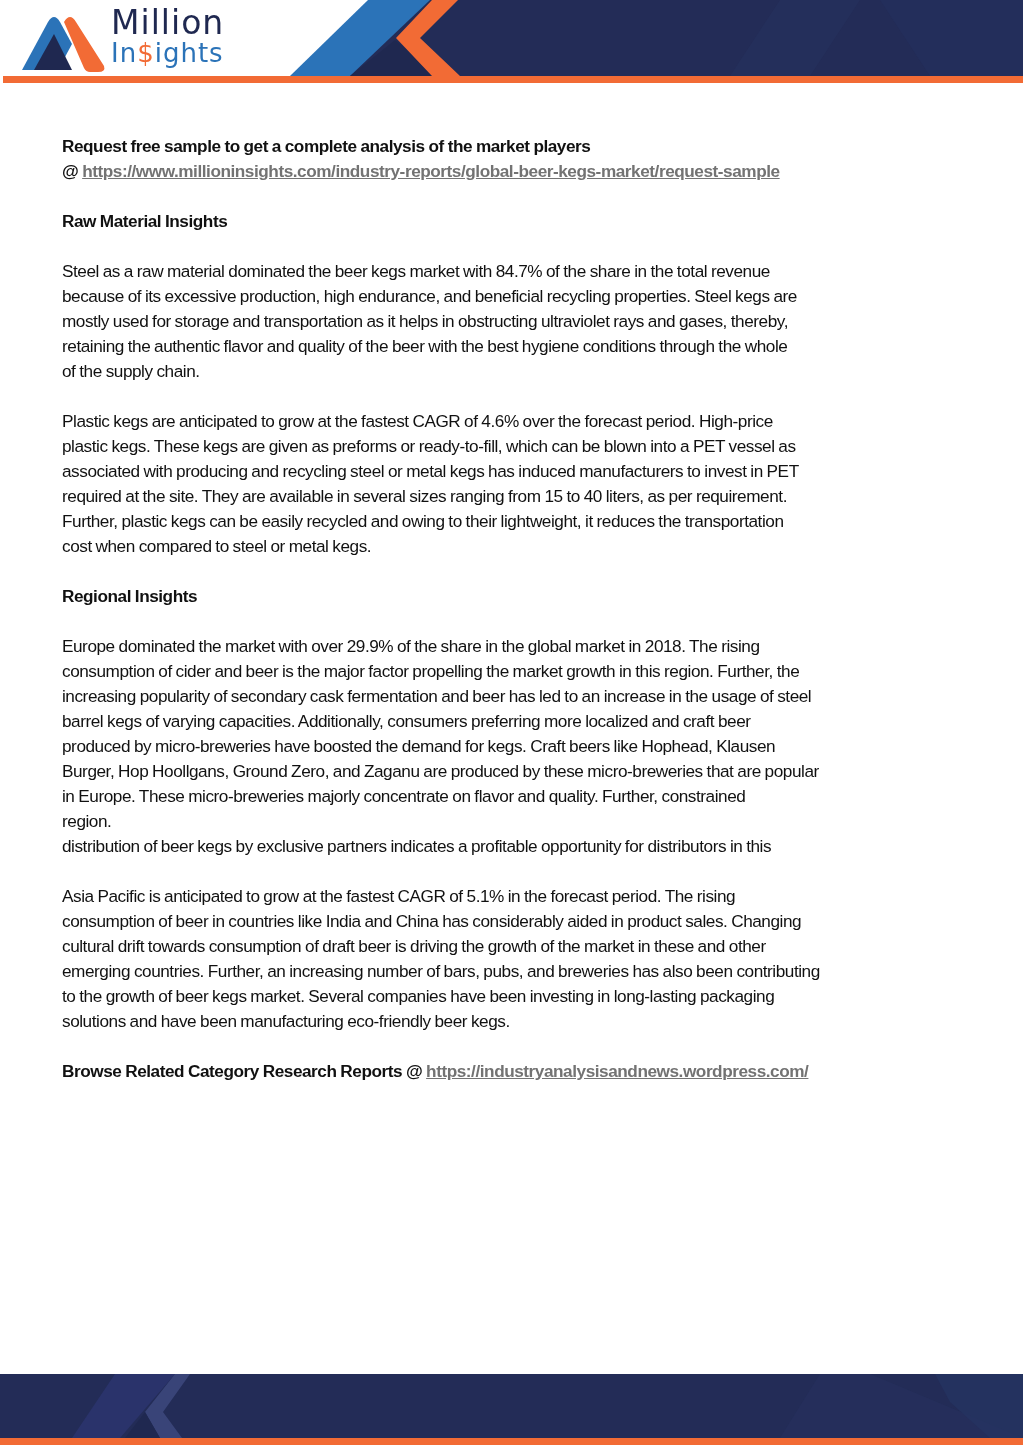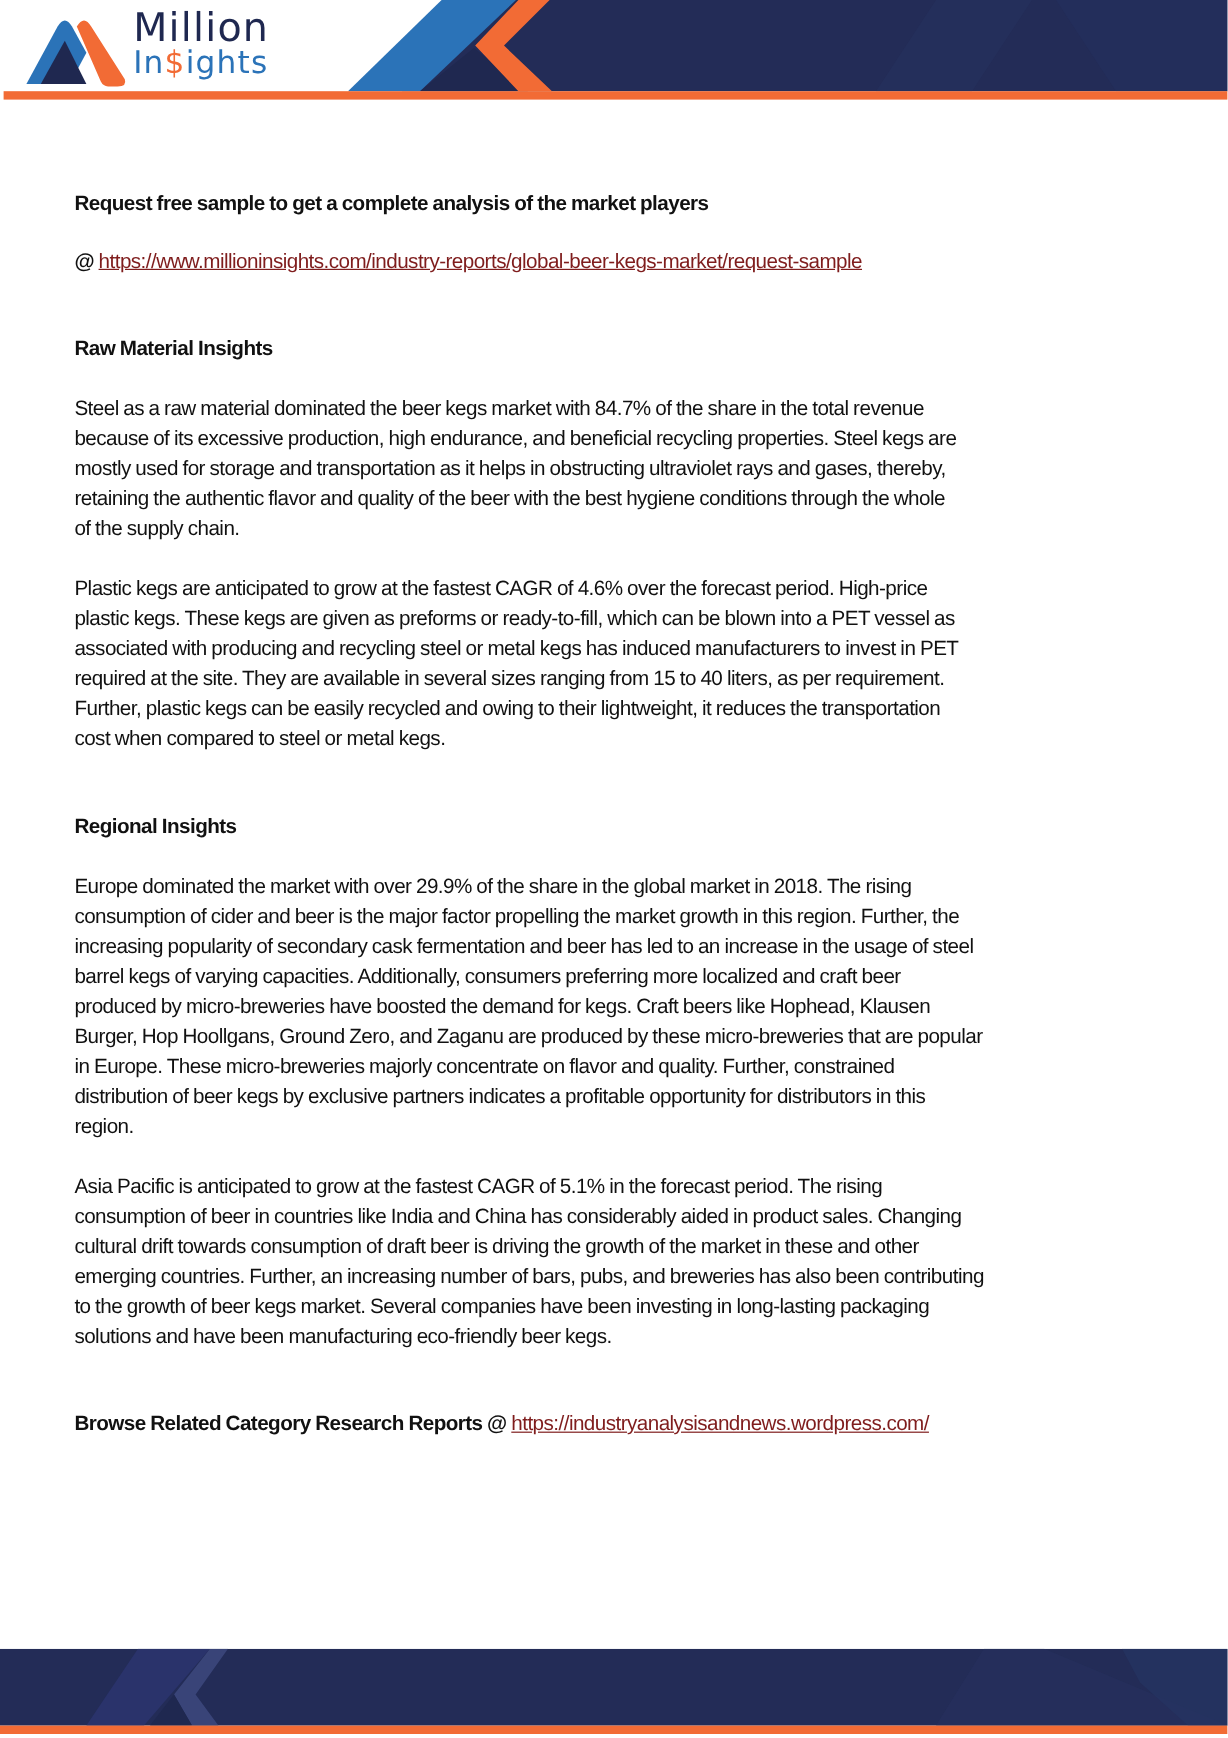--- a/index.html
+++ b/index.html
@@ -11,22 +11,22 @@
   .header svg { position: absolute; left: 0; top: 0; }
   .logo-text { position: absolute; left: 111px; top: 6px; line-height: 1; }
   .logo-line1 { font-family: "DejaVu Sans", sans-serif; font-size: 33px; color: #1f2850; letter-spacing: 1px; display: block; height: 34px; }
   .logo-line2 { font-family: "DejaVu Sans", sans-serif; font-size: 26px; color: #2b73b8; letter-spacing: 1px; display: block; }
   .logo-line2 .dollar { color: #f26b35; }
 
   
   .content { position: absolute; left: 62px; top: 134px; width: 900px; }
   .line { display: block; height: 25px; line-height: 25px; font-size: 17.2px; white-space: nowrap; letter-spacing: -0.45px; word-spacing: -0.5px; }
   .gap { display: block; height: 25px; }
-  .bold { font-weight: bold; margin-top: 23px; }
-  a.link { color: #7f1d1d; text-decoration: underline; font-weight: normal; }
+  .bold { font-weight: bold; }
+  a.link { color: #737373; text-decoration: underline; font-weight: bold; }
 
   
   .footer { position: absolute; left: 0; top: 1374px; width: 1023px; height: 74px; }
   .footer svg { position: absolute; left: 0; top: 0; }
 </style>
 </head>
 <body>
 
 <div class="header">
   <svg width="1023" height="84" viewBox="0 0 1023 84">
@@ -88,22 +88,22 @@
   <span class="gap"></span>
 
   <div>
     <span class="line">Europe dominated the market with over 29.9% of the share in the global market in 2018. The rising</span>
     <span class="line">consumption of cider and beer is the major factor propelling the market growth in this region. Further, the</span>
     <span class="line">increasing popularity of secondary cask fermentation and beer has led to an increase in the usage of steel</span>
     <span class="line">barrel kegs of varying capacities. Additionally, consumers preferring more localized and craft beer</span>
     <span class="line">produced by micro-breweries have boosted the demand for kegs. Craft beers like Hophead, Klausen</span>
     <span class="line">Burger, Hop Hoollgans, Ground Zero, and Zaganu are produced by these micro-breweries that are popular</span>
     <span class="line">in Europe. These micro-breweries majorly concentrate on flavor and quality. Further, constrained</span>
+    <span class="line">region.</span>
     <span class="line">distribution of beer kegs by exclusive partners indicates a profitable opportunity for distributors in this</span>
-    <span class="line">region.</span>
   </div>
   <span class="gap"></span>
 
   <div>
     <span class="line">Asia Pacific is anticipated to grow at the fastest CAGR of 5.1% in the forecast period. The rising</span>
     <span class="line">consumption of beer in countries like India and China has considerably aided in product sales. Changing</span>
     <span class="line">cultural drift towards consumption of draft beer is driving the growth of the market in these and other</span>
     <span class="line">emerging countries. Further, an increasing number of bars, pubs, and breweries has also been contributing</span>
     <span class="line">to the growth of beer kegs market. Several companies have been investing in long-lasting packaging</span>
     <span class="line">solutions and have been manufacturing eco-friendly beer kegs.</span>

